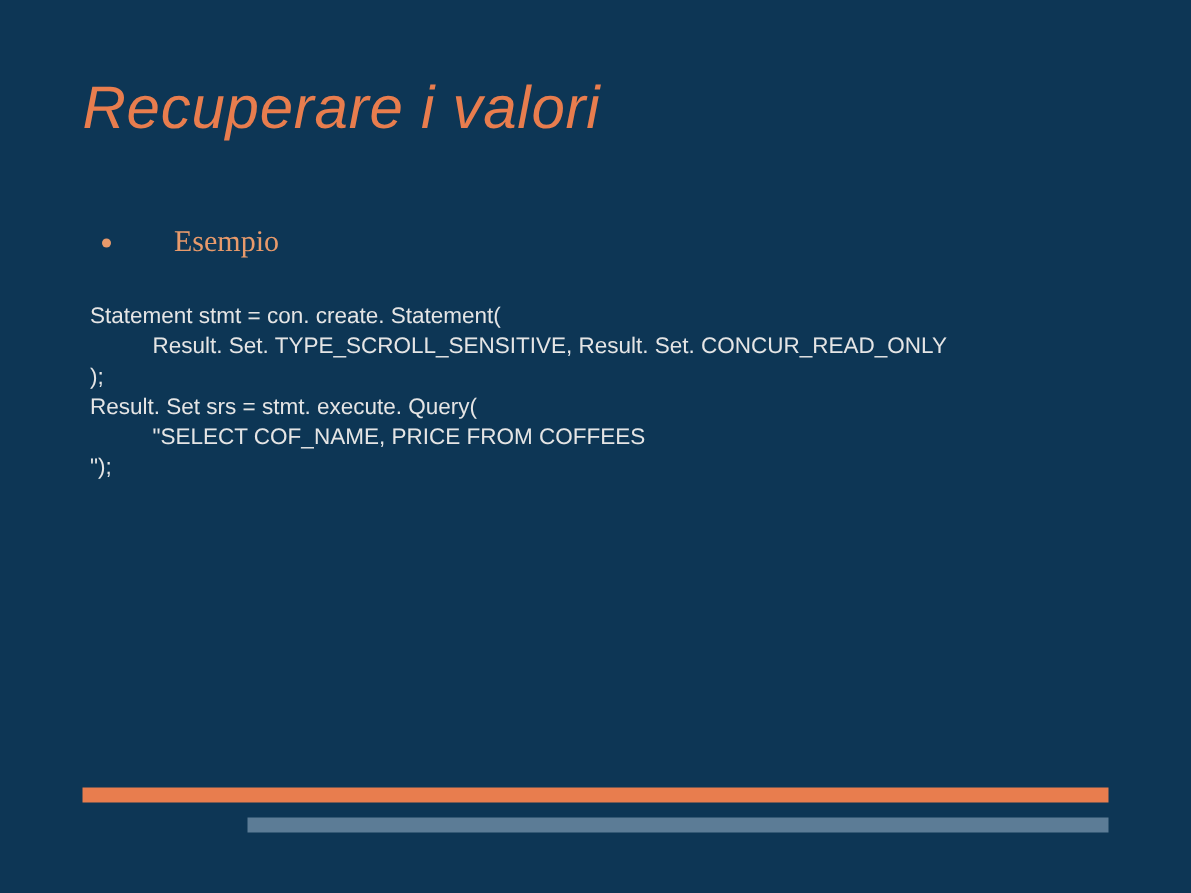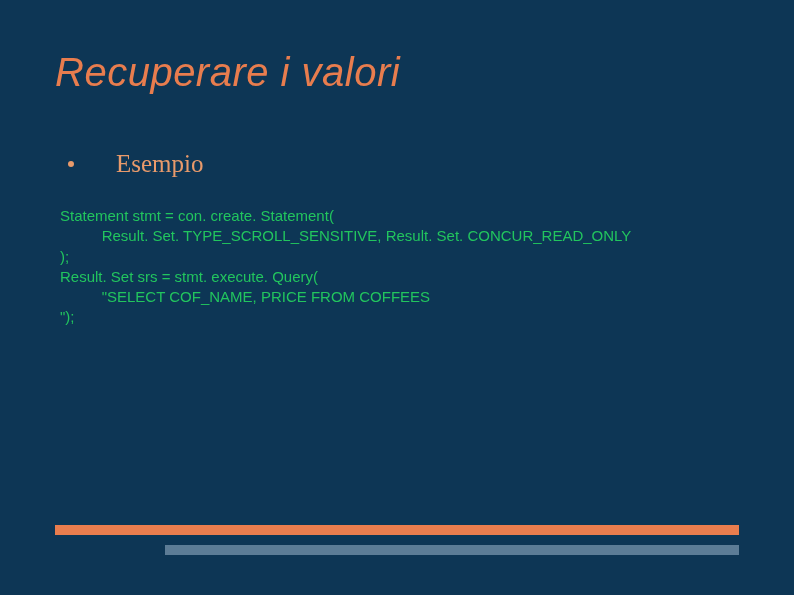--- a/index.html
+++ b/index.html
@@ -43,25 +43,25 @@
     width: 6px;
     height: 6px;
     background: #e89a6b;
     border-radius: 50%;
     margin-left: 8px;
     margin-right: 42px;
     flex: 0 0 auto;
   }
   .bullet-text {
     font-family: "Times New Roman", Times, serif;
-    font-size: 25px;
+    font-size: 20px;
     color: #e89a6b;
   }
   .code {
-    color: #22c55e;
+    color: #e5e5e5;
     font-family: Arial, Helvetica, sans-serif;
     font-size: 15px;
     line-height: 1.35;
     white-space: pre;
   }
   
   .bar1 {
     position: absolute;
     left: 55px;
     right: 55px;

